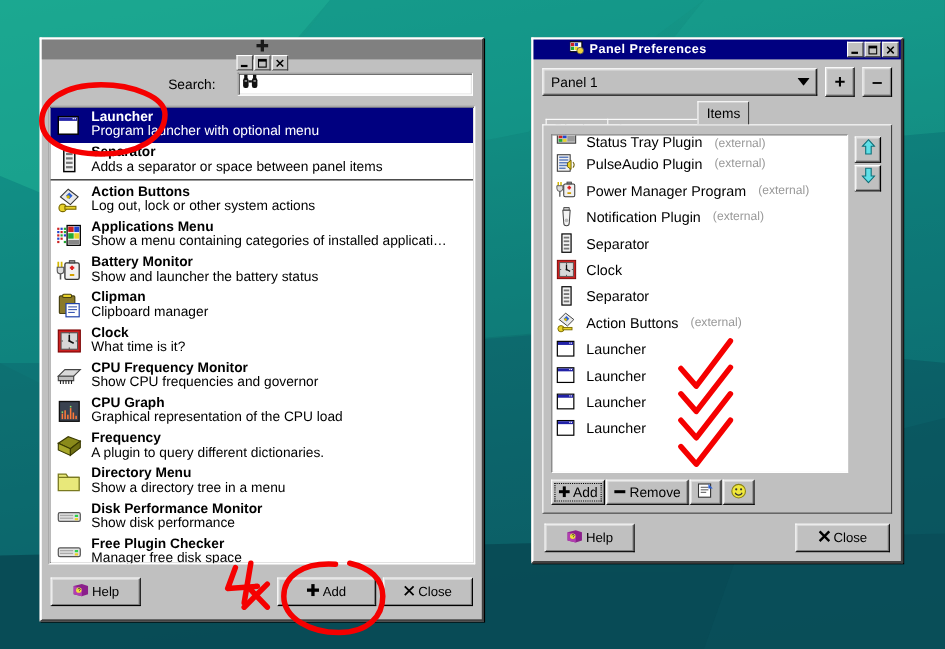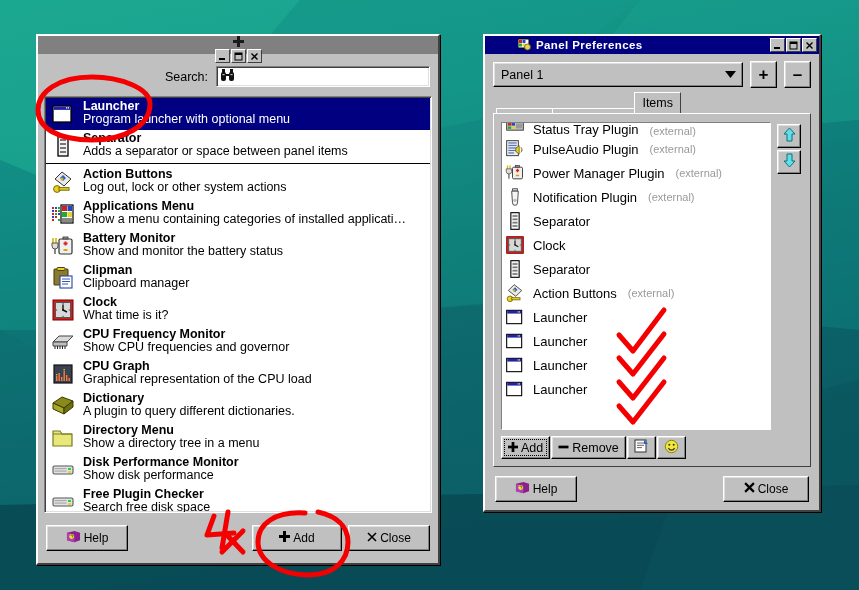--- a/index.html
+++ b/index.html
@@ -73,21 +73,21 @@
     background: #ffffff;
     border-top: 1px solid #808080; border-left: 1px solid #808080;
     border-right: 1px solid #ffffff; border-bottom: 1px solid #ffffff;
     box-shadow: inset 1px 1px 0 0 #404040, inset -1px -1px 0 0 #dfdfdf;
   }
 
   
   #win-add { left: 36px; top: 34px; width: 404px; height: 531px; }
   #add-body { padding: 6px 6px 6px 6px; height: calc(100% - 18px); display: flex; flex-direction: column; }
 
-  #search-row { display: flex; justify-content: flex-end; align-items: center; gap: 8px; padding: 6px 2px 9px 0; }
+  #search-row { display: flex; justify-content: flex-end; align-items: center; gap: 20px; padding: 6px 2px 9px 0; }
   #search-label { font-size: 12.5px; color: #000; }
   #search-field { width: 214px; height: 21px; display: flex; align-items: center; padding-left: 3px; }
   #search-field .icon { margin-right: 2px; }
   #search-input-text { font-size: 12px; color: #000; }
 
   #item-list { flex: 1; overflow: hidden; position: relative; padding: 1px; }
   .ilist { background: #fff; height: 100%; }
   .irow { display: flex; align-items: flex-start; padding: 1px 2px 1px 3px; gap: 6px; }
   .irow.sel { background: #000080; }
   .irow .ico { width: 28px; min-width: 28px; height: 30px; display: flex; align-items: center; justify-content: center; }
@@ -349,21 +349,21 @@
                 <rect x="12" y="3" width="5" height="2" fill="#999" stroke="#333" stroke-width=".8"></rect>
                 <path d="M14.5 7.5 v4 M12.5 9.5 h4" stroke="#d22" stroke-width="1.8"></path>
                 <path d="M12.5 16 h4" stroke="#d2a000" stroke-width="1.8"></path>
                 <path d="M2 4 v5 M5 4 v5" stroke="#d4b800" stroke-width="1.6"></path>
                 <path d="M1 9 h6 v3 a3 3 0 0 1 -6 0 Z" fill="#ddd" stroke="#555" stroke-width="1"></path>
                 <path d="M4 15 v5" stroke="#555" stroke-width="1.4"></path>
               </svg>
             </div>
             <div class="txt">
               <span class="t1">Battery Monitor</span>
-              <span class="t2">Show and monitor the battery status</span>
+              <span class="t2">Show and launcher the battery status</span>
             </div>
           </div>
           <div class="irow">
             <div class="ico">
               <svg width="24" height="24" viewBox="0 0 24 24">
                 <rect x="3" y="3" width="14" height="16" rx="1" fill="#8a7a2a" stroke="#4a4210" stroke-width="1.1"></rect>
                 <rect x="6" y="1.5" width="8" height="3" rx="1" fill="#e8d22a" stroke="#4a4210" stroke-width="1"></rect>
                 <rect x="9" y="10" width="12" height="12" fill="#fff" stroke="#2244aa" stroke-width="1.1"></rect>
                 <g stroke="#2244aa" stroke-width=".9">
                   <path d="M11 13 h8"></path>
@@ -441,21 +441,21 @@
           </div>
           <div class="irow">
             <div class="ico">
               <svg width="24" height="24" viewBox="0 0 24 24">
                 <path d="M2 9 L11 3 L22 7 L13 14 Z" fill="#8a8a1a" stroke="#3a3a00" stroke-width="1"></path>
                 <path d="M2 9 L13 14 L13 20 L2 15 Z" fill="#a8a82a" stroke="#3a3a00" stroke-width="1"></path>
                 <path d="M13 14 L22 7 L22 13 L13 20 Z" fill="#6f6f12" stroke="#3a3a00" stroke-width="1"></path>
               </svg>
             </div>
             <div class="txt">
-              <span class="t1">Dictionary</span>
+              <span class="t1">Frequency</span>
               <span class="t2">A plugin to query different dictionaries.</span>
             </div>
           </div>
           <div class="irow">
             <div class="ico">
               <svg width="24" height="24" viewBox="0 0 24 24">
                 <path d="M2 5 L9 5 L11 8 L21 8 L21 20 L2 20 Z" fill="#e8e87a" stroke="#7a7a20" stroke-width="1.2"></path>
                 <path d="M2 8 L21 8" stroke="#7a7a20" stroke-width="1"></path>
               </svg>
             </div>
@@ -484,21 +484,21 @@
               <svg width="24" height="24" viewBox="0 0 24 24">
                 <rect x="2" y="8" width="20" height="8" rx="1.5" fill="#e2e2e2" stroke="#555" stroke-width="1.1"></rect>
                 <rect x="3.5" y="10" width="12" height="1.2" fill="#aaa"></rect>
                 <rect x="3.5" y="12.5" width="12" height="1.2" fill="#aaa"></rect>
                 <rect x="17" y="10" width="3" height="2" fill="#2ad24a"></rect>
                 <rect x="17" y="13" width="3" height="2" fill="#e8d22a"></rect>
               </svg>
             </div>
             <div class="txt">
               <span class="t1">Free Plugin Checker</span>
-              <span class="t2">Search free disk space</span>
+              <span class="t2">Manager free disk space</span>
             </div>
           </div>
         </div>
     </div>
 
     <div id="add-footer">
       <div class="btn" id="btn-help-add">
         <span>
           <svg width="15" height="14" viewBox="0 0 16 15">
             <path d="M1 3 L9 1 L15 3 L15 11 L9 13 L1 11 Z" fill="#8b1f8b"></path>
@@ -636,21 +636,21 @@
                   <svg width="20" height="20" viewBox="0 0 24 24">
                     <path d="M3 3 v4 M6 3 v4" stroke="#d4b800" stroke-width="1.6"></path>
                     <path d="M1.5 7 h6.5 v3 a3.2 3.2 0 0 1 -6.5 0 Z" fill="#ddd" stroke="#555" stroke-width="1"></path>
                     <path d="M4.7 13 v6" stroke="#555" stroke-width="1.4"></path>
                     <rect x="9" y="5" width="12" height="14" rx="1.5" fill="#f0f0f0" stroke="#333" stroke-width="1.1"></rect>
                     <rect x="12.5" y="3" width="5" height="2" fill="#999" stroke="#333" stroke-width=".8"></rect>
                     <path d="M15 7 v4 M13 9 h4" stroke="#d22" stroke-width="1.8"></path>
                     <path d="M13 15 h4" stroke="#d2a000" stroke-width="1.8"></path>
                   </svg>
                 </div>
-                <span class="plabel">Power Manager Plugin</span>
+                <span class="plabel">Power Manager Program</span>
                 <span class="pext">(external)</span>
               </div>
               <div class="prow">
                 <div class="pico">
                   <svg width="20" height="20" viewBox="0 0 24 24">
                     <path d="M9 2 h6 v3 h-6 Z" fill="#d0d0d0" stroke="#444" stroke-width="1"></path>
                     <path d="M8 5 h8 l-1 14 a3 3 0 0 1 -6 0 Z" fill="#f4f4f4" stroke="#444" stroke-width="1.1"></path>
                     <circle cx="12" cy="16" r="2" fill="#bbb"></circle>
                   </svg>
                 </div>

